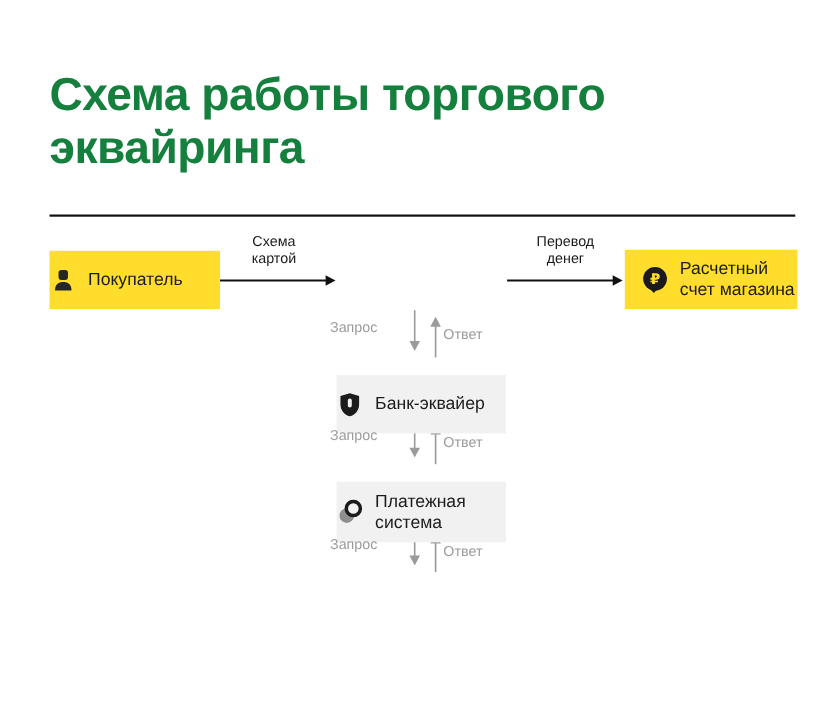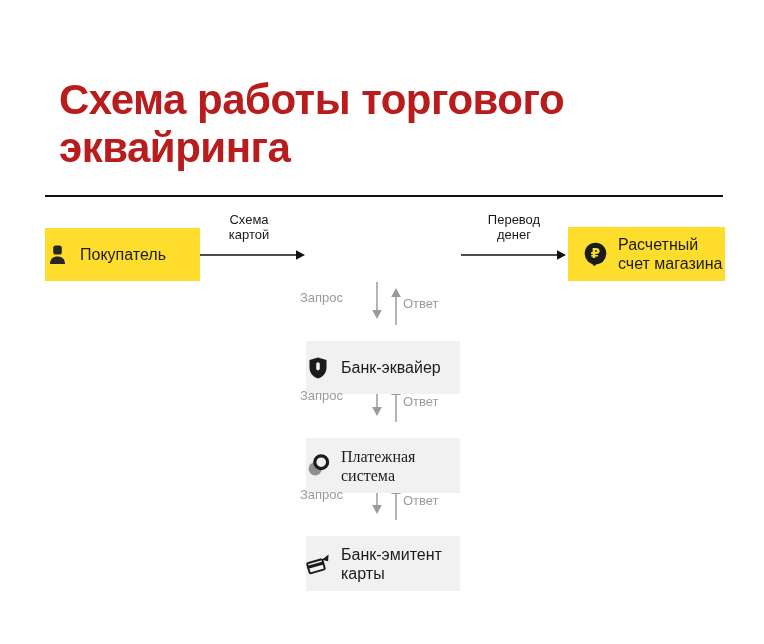--- a/index.html
+++ b/index.html
@@ -3,23 +3,23 @@
 <meta charset="utf-8">
 <style>
   html,body{margin:0;padding:0;background:#ffffff;}
   .canvas{
     position:relative;width:764px;height:644px;overflow:hidden;
     background:var(--bg,#ffffff);
     font-family:"Liberation Sans","DejaVu Sans",sans-serif;
     color:#1a1a1a;
   }
   .title{
-    position:absolute;left:45px;top:62px;width:676px;margin:14px;
+    position:absolute;left:45px;top:62px;width:676px;margin:0;
     font-size:42px;line-height:48px;font-weight:800;letter-spacing:-0.5px;
-    color:#b91c1c;
+    color:#15803d;
   }
   .rule{
     position:absolute;left:45px;top:195px;width:678px;height:2px;
     background:#111111;
   }
   .arrows{position:absolute;left:0;top:0;pointer-events:none;}
   .node{
     position:absolute;display:flex;align-items:center;
     box-sizing:border-box;
   }
@@ -123,35 +123,23 @@
     <span class="nlabel">Банк-эквайер</span>
   </div>
 
   <div class="node gray" style="left:306px;top:423px;width:154px;height:55px;">
     <span class="ic">
       <svg width="23" height="23" viewBox="0 0 23 23">
         <circle cx="8.2" cy="14.8" r="6.6" fill="#8f8f8f"></circle>
         <circle cx="14.2" cy="8.2" r="6.4" fill="#F1F1F1" stroke="#1b1b1b" stroke-width="3.2"></circle>
       </svg>
     </span>
-    <span class="nlabel" style="width:102px;font-family:Liberation Serif, serif;">Платежная система</span>
+    <span class="nlabel" style="width:102px;">Платежная система</span>
   </div>
 
-  <div class="node gray" style="left:306px;top:521px;width:154px;height:55px;">
-    <span class="ic">
-      <svg width="25" height="22" viewBox="0 0 25 22">
-        <g transform="rotate(-16 10 13)">
-          <rect x="2" y="8" width="16.5" height="11" rx="1.6" fill="none" stroke="#1b1b1b" stroke-width="2"></rect>
-          <rect x="2" y="10.6" width="16.5" height="3.2" fill="#1b1b1b"></rect>
-        </g>
-        <path d="M16.5 6.5 L23.5 1 L23 8.2 Z" fill="#1b1b1b"></path>
-      </svg>
-    </span>
-    <span class="nlabel" style="width:112px;">Банк-эмитент карты</span>
-  </div>
 
   <div class="v-label req" style="top:291px;">Запрос</div>
   <div class="v-label resp" style="top:297px;">Ответ</div>
 
   <div class="v-label req" style="top:389px;">Запрос</div>
   <div class="v-label resp" style="top:395px;">Ответ</div>
 
   <div class="v-label req" style="top:488px;">Запрос</div>
   <div class="v-label resp" style="top:494px;">Ответ</div>
 

